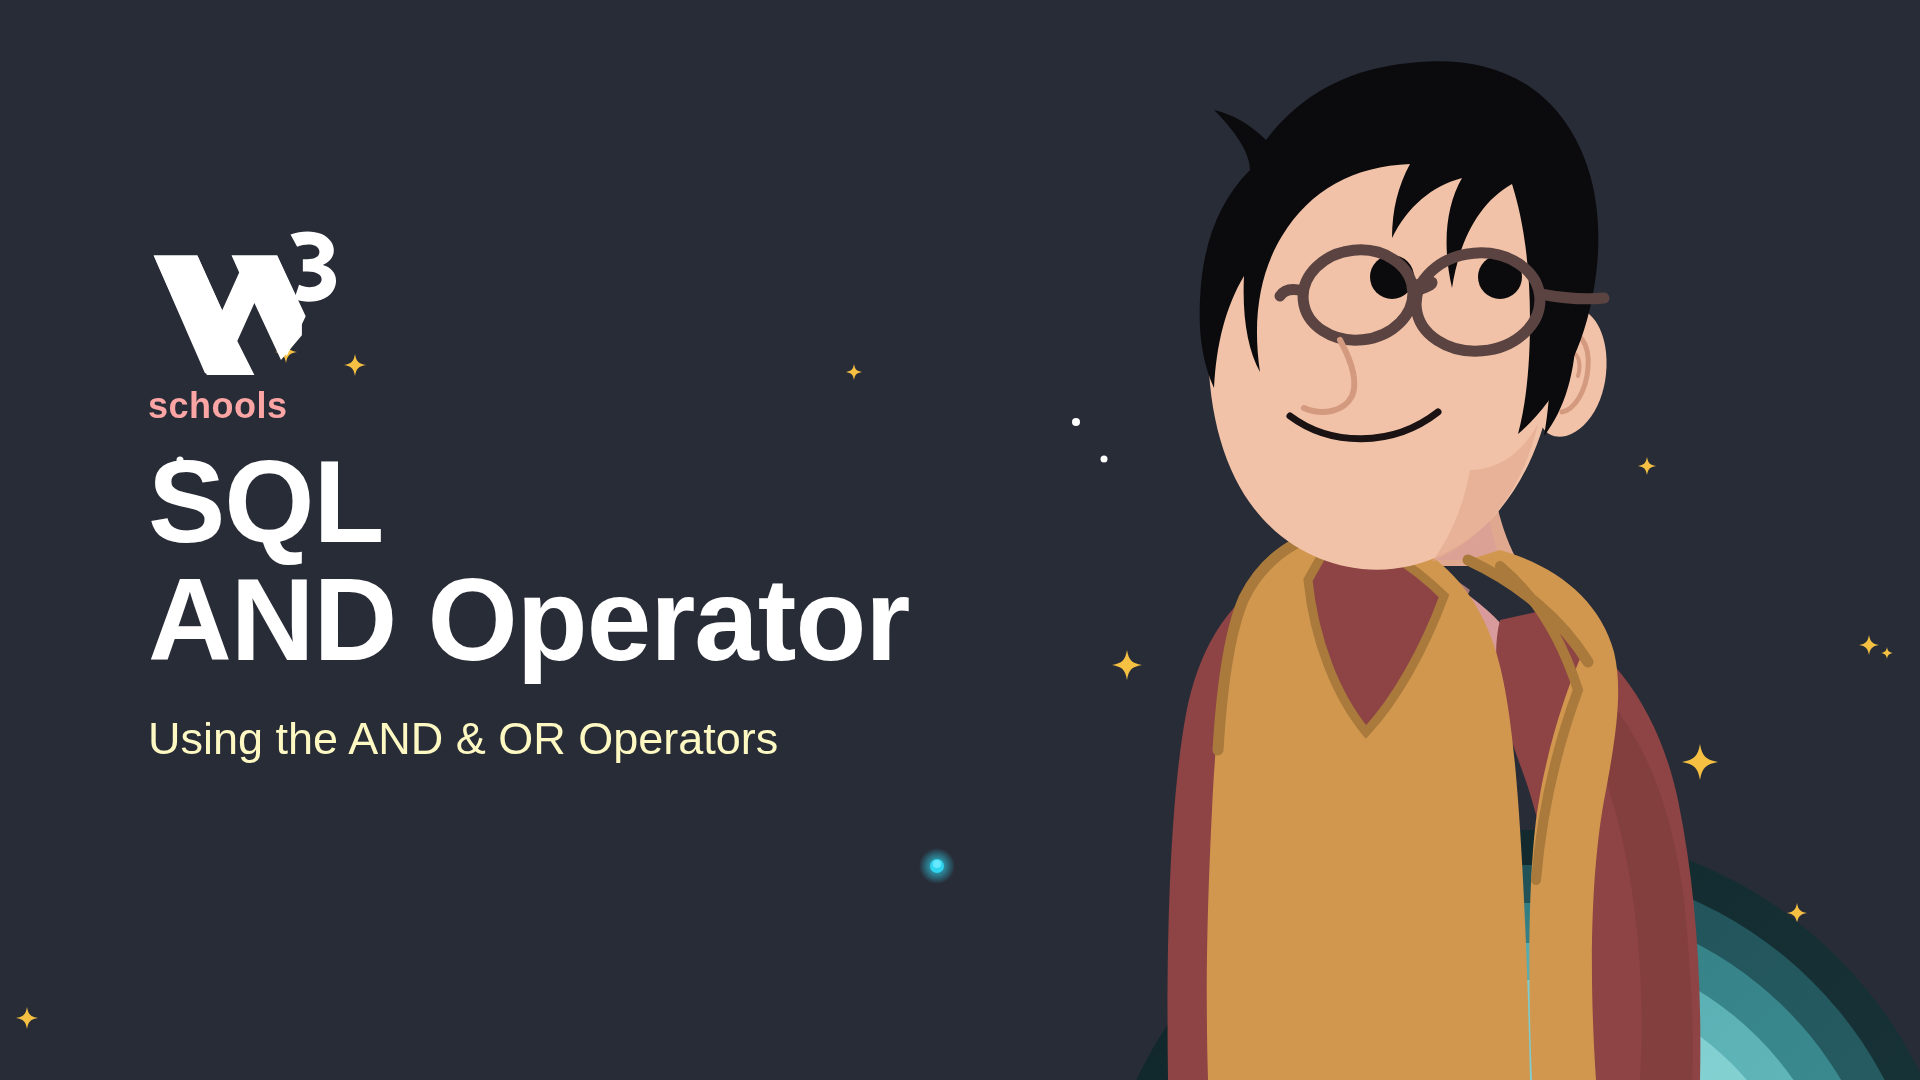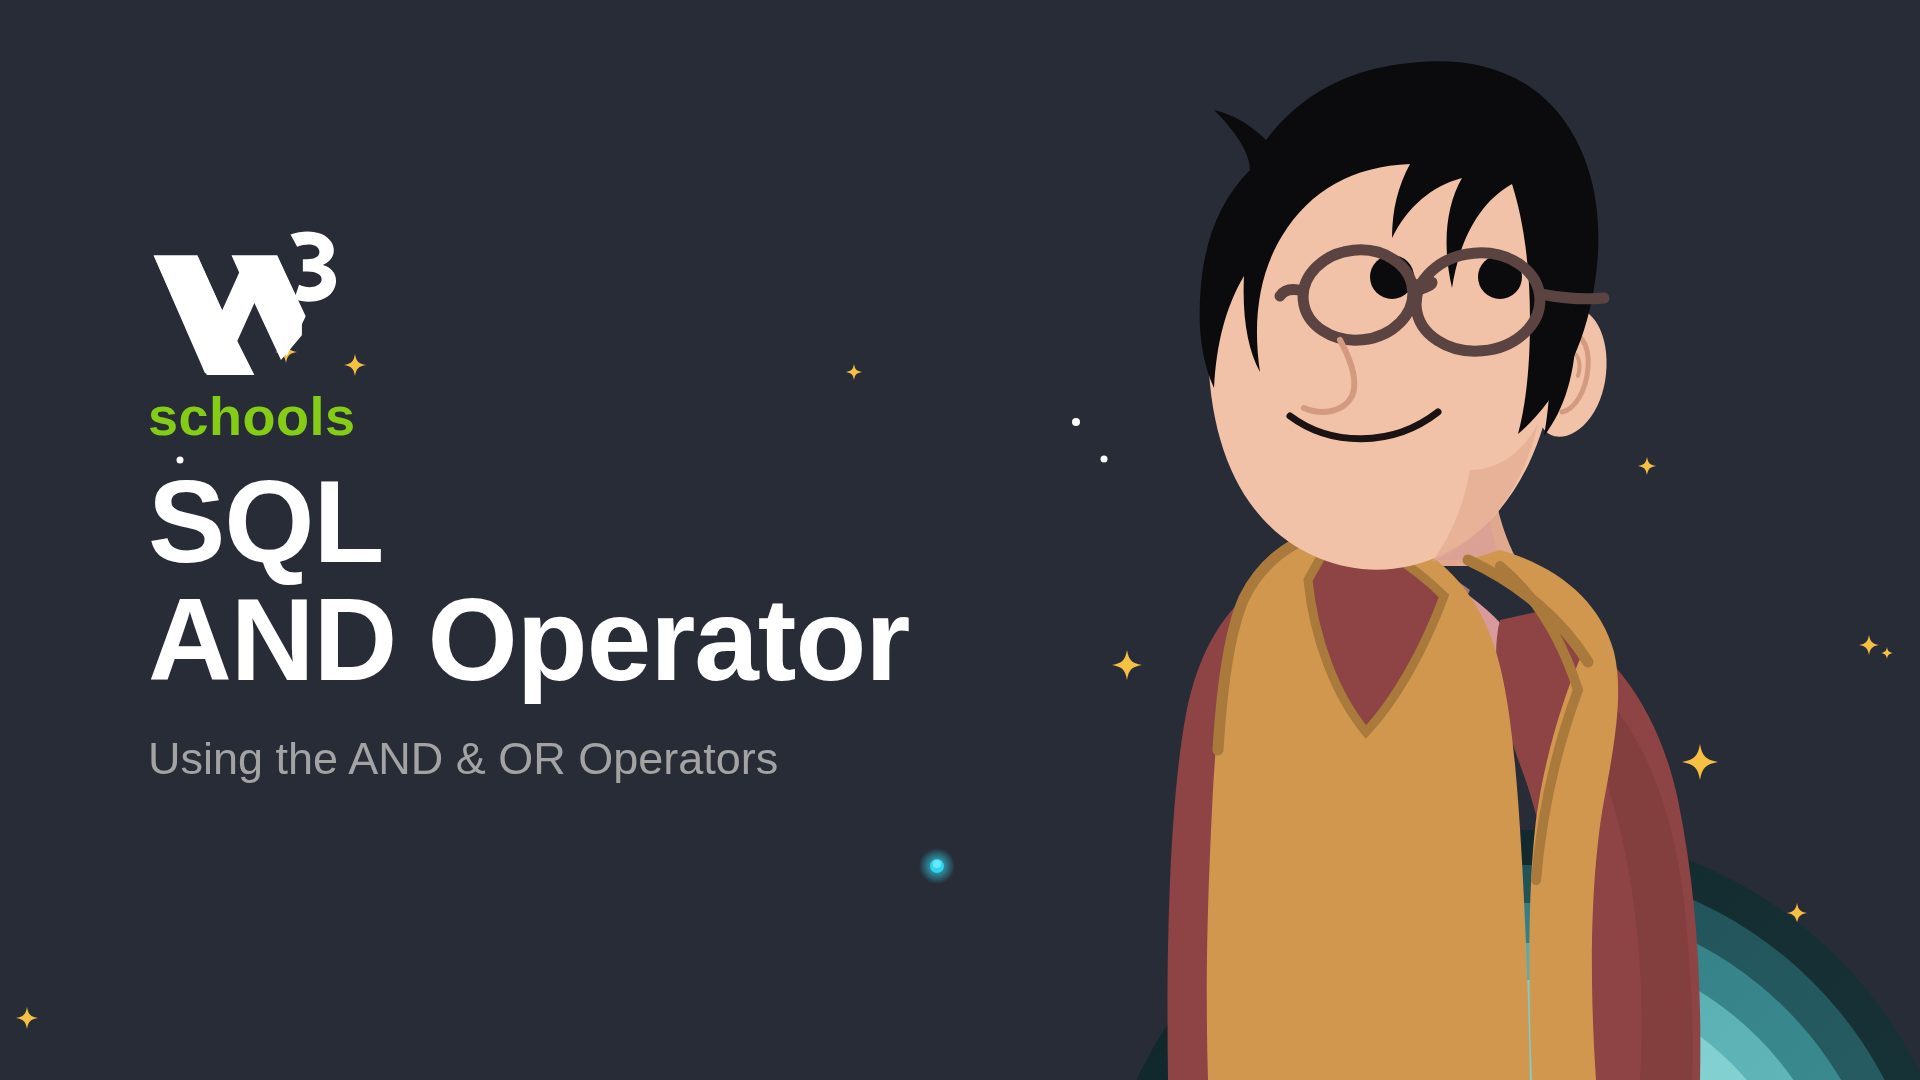--- a/index.html
+++ b/index.html
@@ -78,21 +78,21 @@
     color: #ffffff;
     font-family: "Liberation Sans", sans-serif;
     font-weight: bold;
     font-size: 116px;
     line-height: 1.02;
     letter-spacing: -1px;
     white-space: nowrap;
     margin: 0;
   }
   #subtitle {
-    color: #a3a3a3;
+    color: #fef9c3;
     font-family: "Liberation Sans", sans-serif;
     font-weight: normal;
     font-size: 45px;
     line-height: 1.2;
     margin: 32px 0 0 0;
     white-space: nowrap;
   }
 </style>
 </head>
 <body>
@@ -301,21 +301,21 @@
         <path d="M 88,28 L 136,28 L 166,92 L 146,134 L 112,60 Z" fill="#ffffff"></path>
 
         <path d="M 150,6 C 166,0 186,2 193,14 C 199,24 194,34 184,38
                  C 196,41 201,52 196,63 C 190,76 170,80 154,74 L 159,59
                  C 168,63 179,62 182,56 C 185,50 179,45 168,45 L 163,45 L 163,32
                  L 168,32 C 177,32 182,28 180,22 C 178,16 167,15 157,19 Z" fill="#ffffff"></path>
       </svg>
       <svg id="brand-star" viewBox="-1 -1 2 2" xmlns="http://www.w3.org/2000/svg" aria-hidden="true">
         <path d="M 0,-1 C 0.12,-0.32 0.32,-0.12 1,0 C 0.32,0.12 0.12,0.32 0,1 C -0.12,0.32 -0.32,0.12 -1,0 C -0.32,-0.12 -0.12,-0.32 0,-1 Z" fill="#f6c143"></path>
       </svg>
-      <div style="color:#84cc16;font-size:54px;font-weight:bold;letter-spacing:0.5px;margin-top:-8px;">schools</div>
+      <div style="color:#fca5a5;font-size:36px;font-weight:bold;letter-spacing:0.5px;margin-top:-8px;">schools</div>
     </div>
 
     <div id="title-group">
       <div class="title-line">SQL</div>
       <div class="title-line">AND Operator</div>
     </div>
 
     <div id="subtitle">Using the AND &amp; OR Operators</div>
 
   </div>

